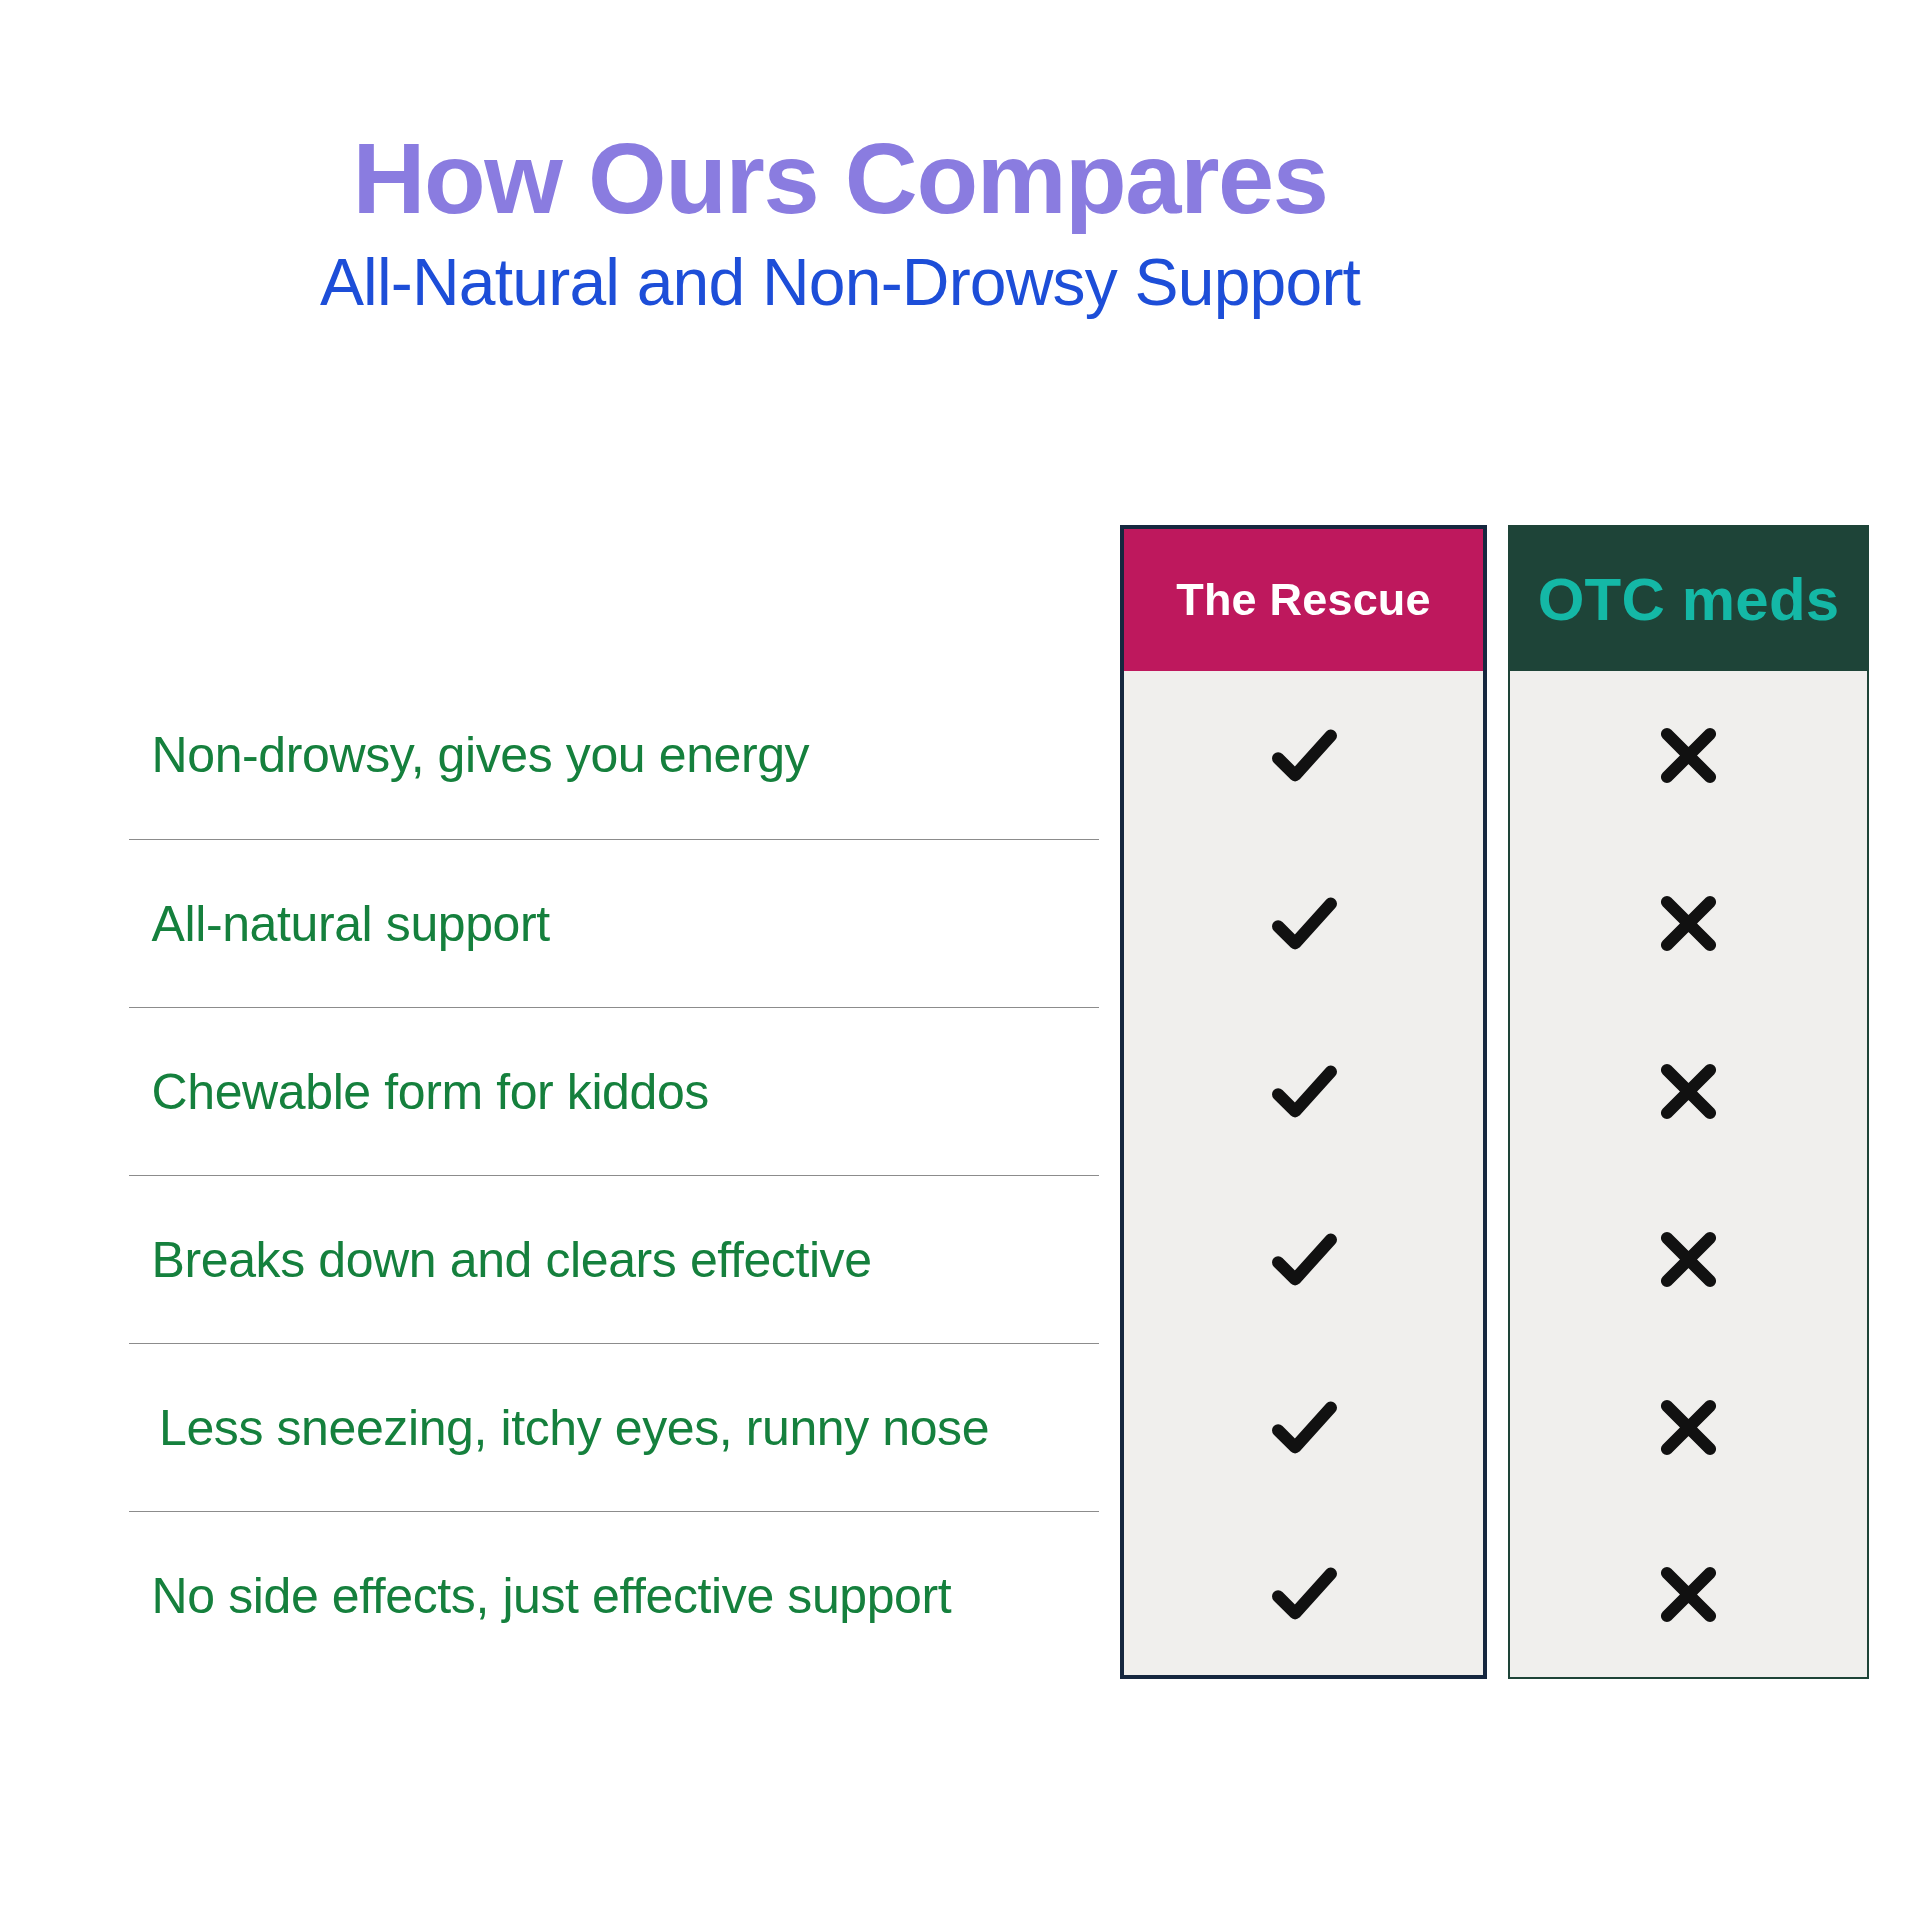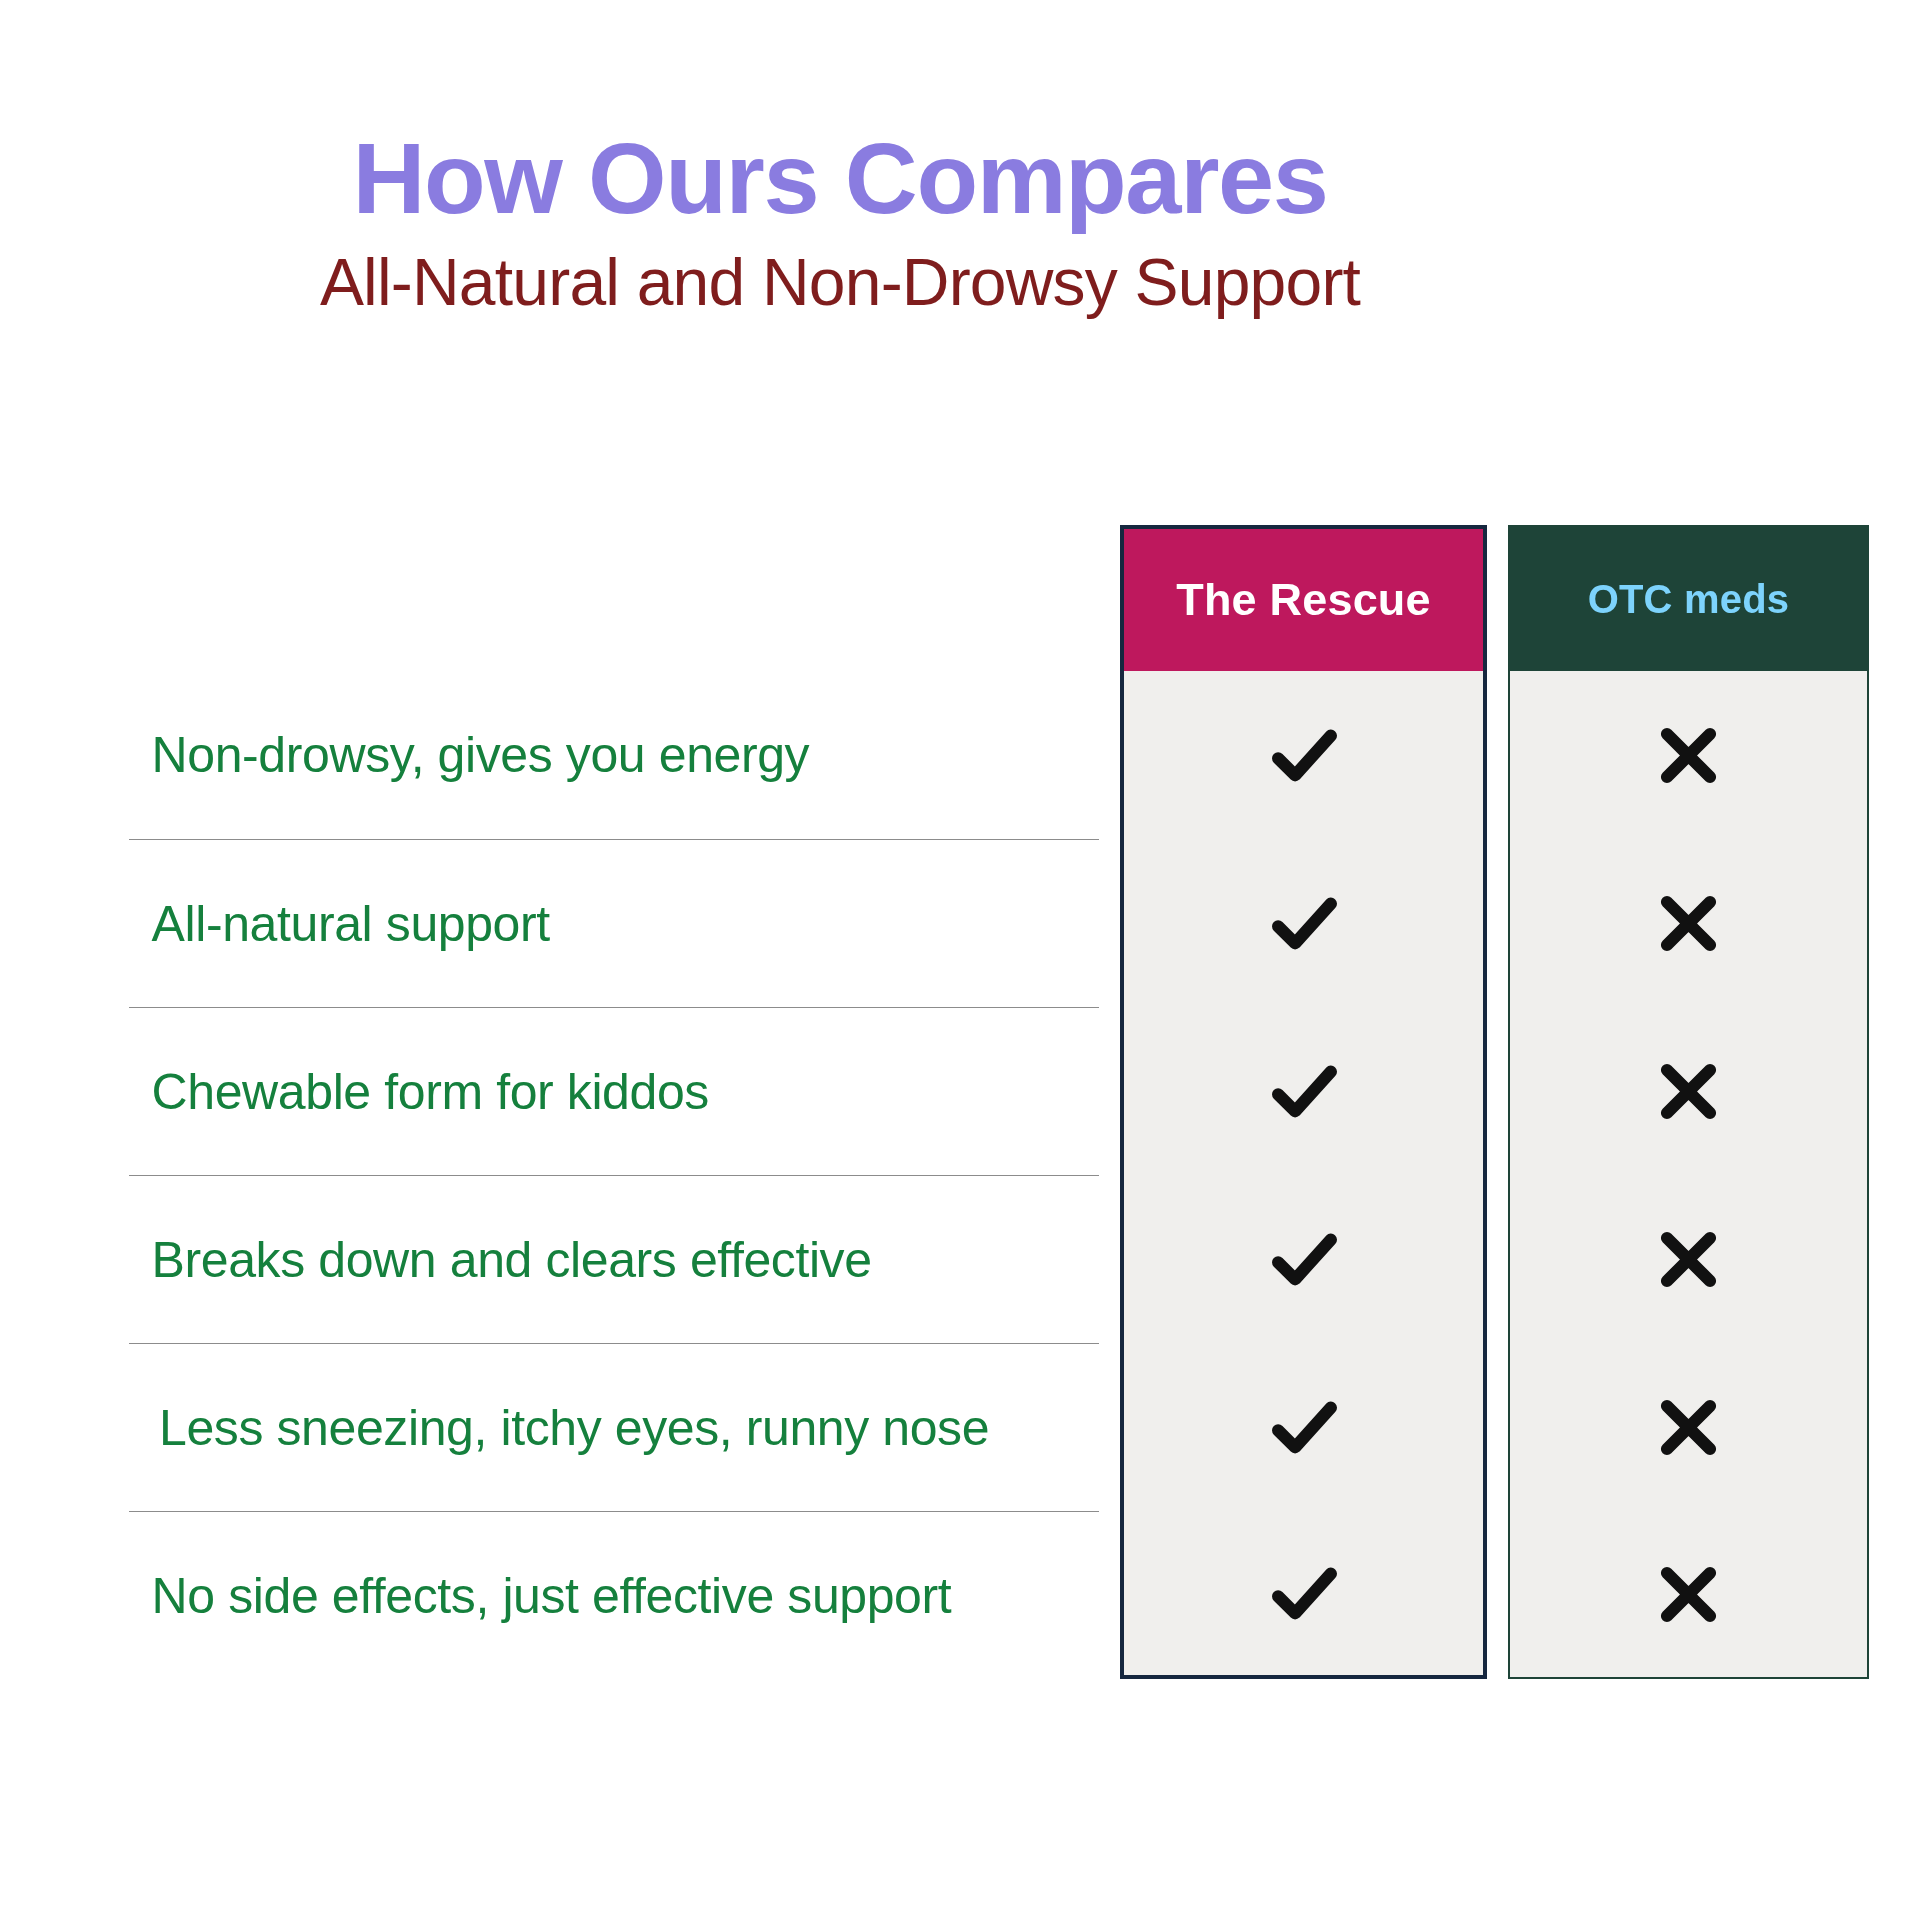--- a/index.html
+++ b/index.html
@@ -32,21 +32,21 @@
     font-weight: 700;
     color: #8a7ce0;
     letter-spacing: -1.4px;
     line-height: 1.08;
     white-space: nowrap;
   }
   .subtitle {
     margin-top: 13px;
     font-size: 66px;
     font-weight: 400;
-    color: #7f1d1d;
+    color: #1d4ed8;
     letter-spacing: -0.8px;
     line-height: 1.12;
     white-space: nowrap;
   }
 
   
   .table {
     position: absolute;
     left: 129px;
     top: 525px;
@@ -118,23 +118,23 @@
   .row.last .col-a { border-bottom: 4.7px solid #16273f; }
   .row.last .col-b { border-bottom: 2.8px solid #1e4438; }
 
   .head-text-a {
     font-size: 45px;
     font-weight: 700;
     color: #ffffff;
     letter-spacing: 0.2px;
   }
   .head-text-b {
-    font-size: 40px;
+    font-size: 60px;
     font-weight: 700;
-    color: #7dd3fc;
+    color: #14b8a6;
     letter-spacing: 0.2px;
   }
 
   
   .row.body-row { height: 168px; }
 
   .divider {
     position: relative;
     width: 970px;
     flex: 0 0 970px;

